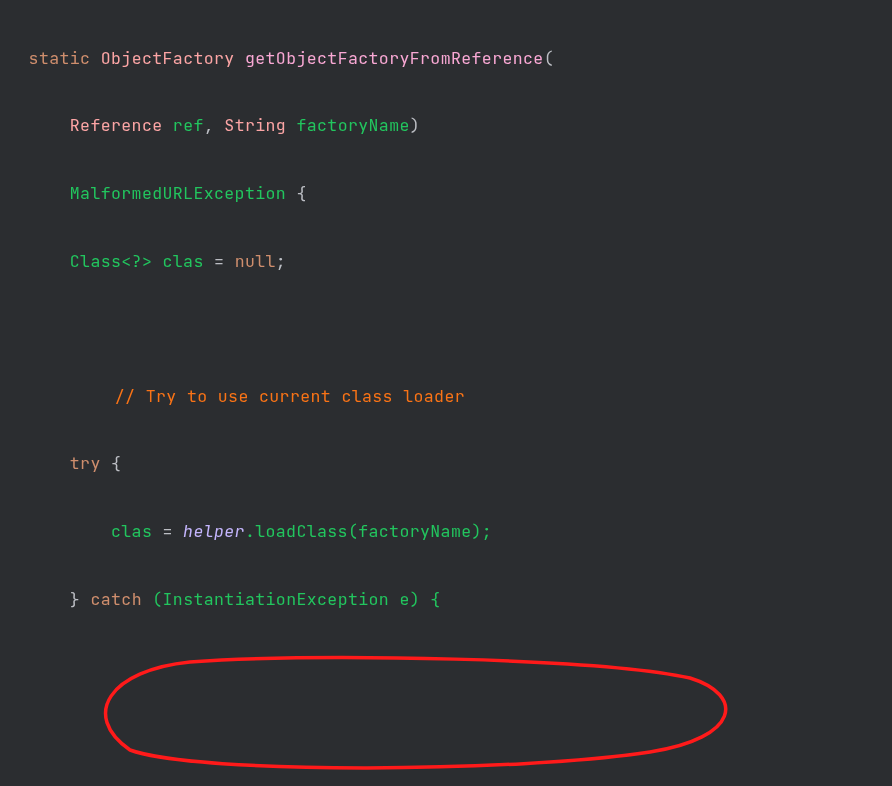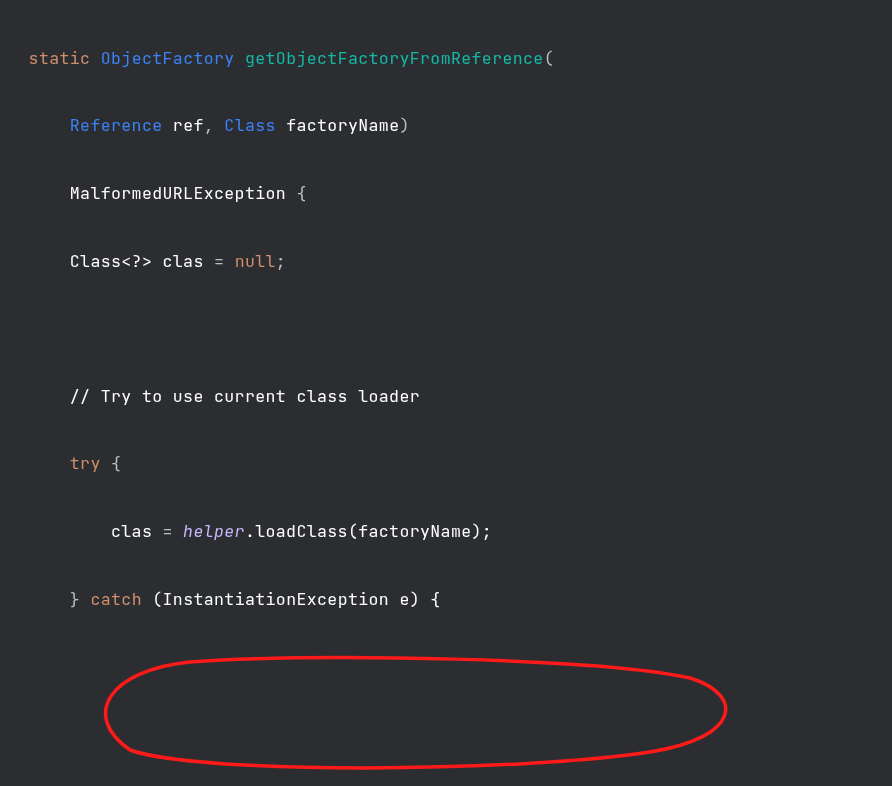--- a/index.html
+++ b/index.html
@@ -14,41 +14,41 @@
     color: #bcbec4;
   }
   .editor {
     position: relative;
     padding: 8px 0 0 8px;
     line-height: 33.8px;
     white-space: pre;
   }
   .line { display: block; }
   .kw    { color: #cf8e6d; text-align: right; }
-  .type  { color: #3b82f6; }
-  .fn    { color: #14b8a6; text-align: right; }
-  .ident { color: #ffffff; }
+  .type  { color: #fca5a5; }
+  .fn    { color: #f9a8d4; text-align: right; }
+  .ident { color: #22c55e; }
   .punc  { color: #bcbec4; }
-  .comm  { color: #ffffff; }
+  .comm  { color: #f97316; margin-left: 45px; }
   .op    { color: #bcbec4; }
   .varIt { color: #c4b5fd; font-style: italic; }
   .under { text-decoration-color: #6d707a; text-decoration-thickness: 1px; }
 
   .annotation {
     position: absolute;
     pointer-events: none;
   }
   .annotation svg { overflow: visible; }
 </style>
 </head>
 <body>
 
 <div class="editor">
 <span class="line">  <span class="kw">static</span> <span class="type">ObjectFactory</span> <span class="fn">getObjectFactoryFromReference</span><span class="punc">(</span></span>
-<span class="line">      <span class="type">Reference</span> <span class="ident">ref</span><span class="punc">, </span><span class="type">Class</span> <span class="ident">factoryName</span><span class="punc">)</span></span>
+<span class="line">      <span class="type">Reference</span> <span class="ident">ref</span><span class="punc">, </span><span class="type">String</span> <span class="ident">factoryName</span><span class="punc">)</span></span>
 <span class="line">      <span class="ident">MalformedURLException</span> <span class="punc">{</span></span>
 <span class="line">      <span class="ident">Class&lt;?&gt; </span><span class="ident under">clas</span><span class="op"> = </span><span class="kw">null</span><span class="punc">;</span></span>
 <span class="line"> </span>
 <span class="line">      <span class="comm">// Try to use current class loader</span></span>
 <span class="line">      <span class="kw">try</span><span class="punc"> {</span></span>
 <span class="line">          <span class="ident under">clas</span><span class="op"> = </span><span class="varIt">helper</span><span class="ident">.loadClass(factoryName);</span></span>
 <span class="line">      <span class="punc">}</span> <span class="kw">catch</span><span class="ident"> (InstantiationException e) {</span></span>
 <span class="line">          </span>
 
 

